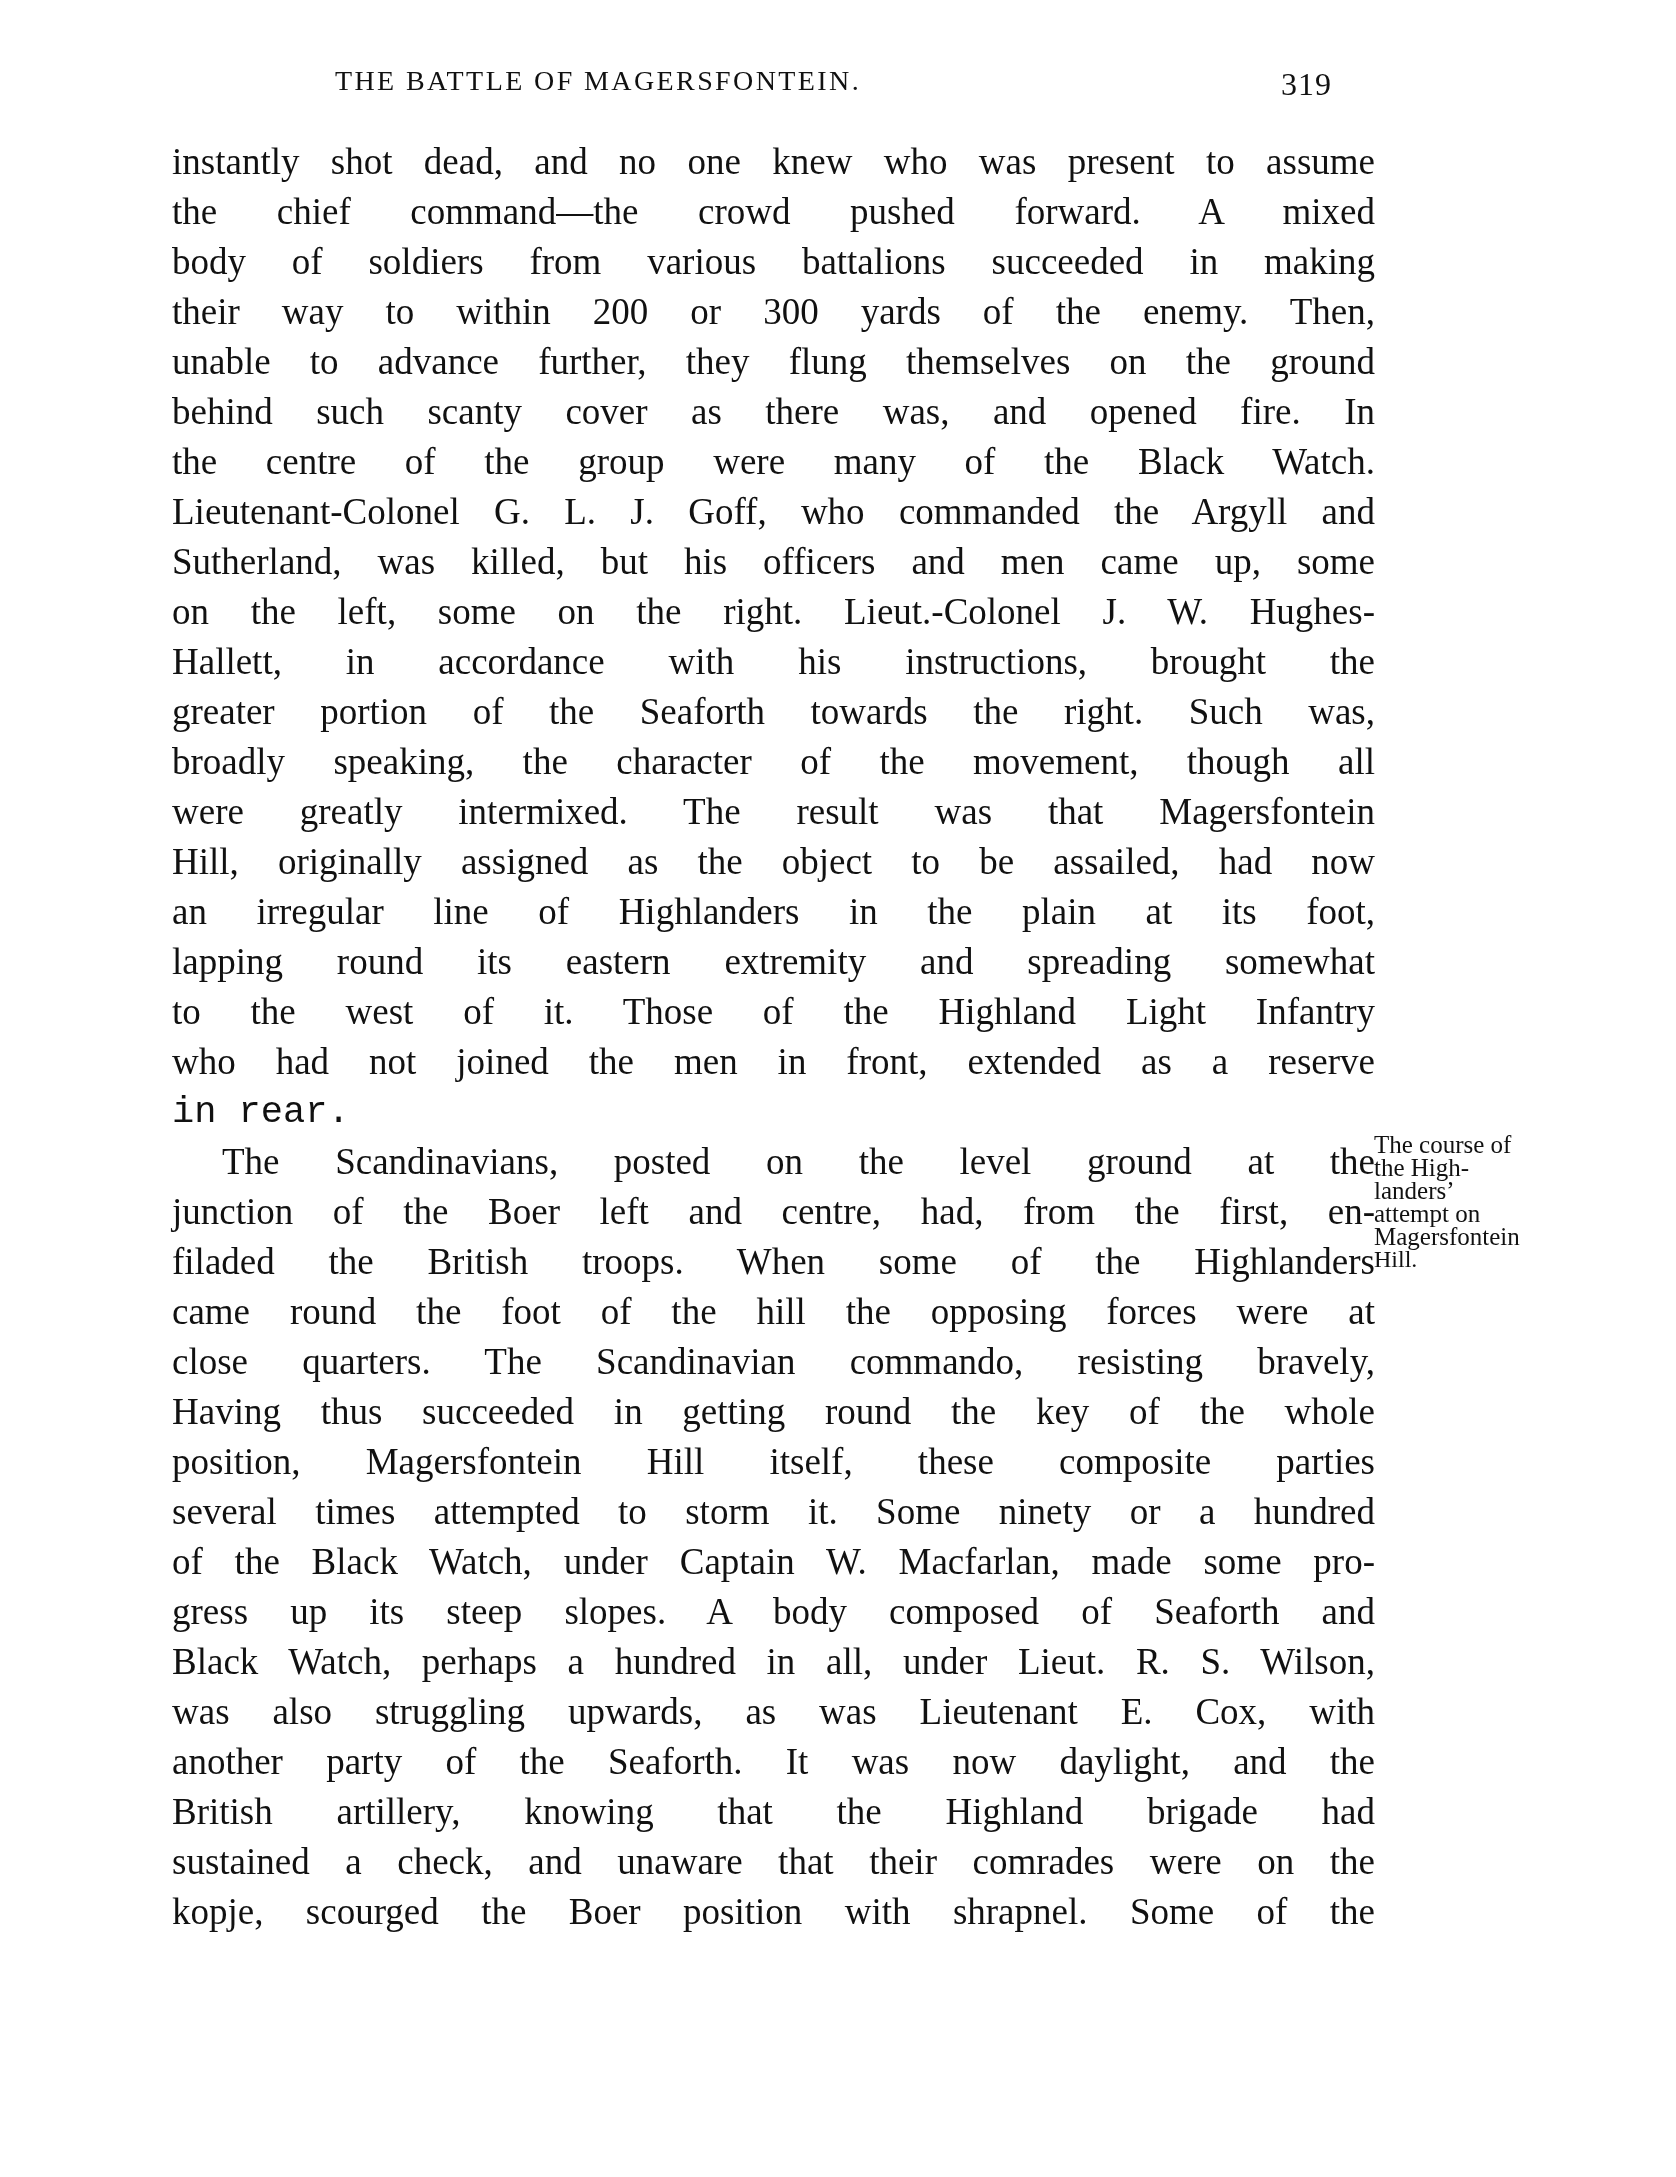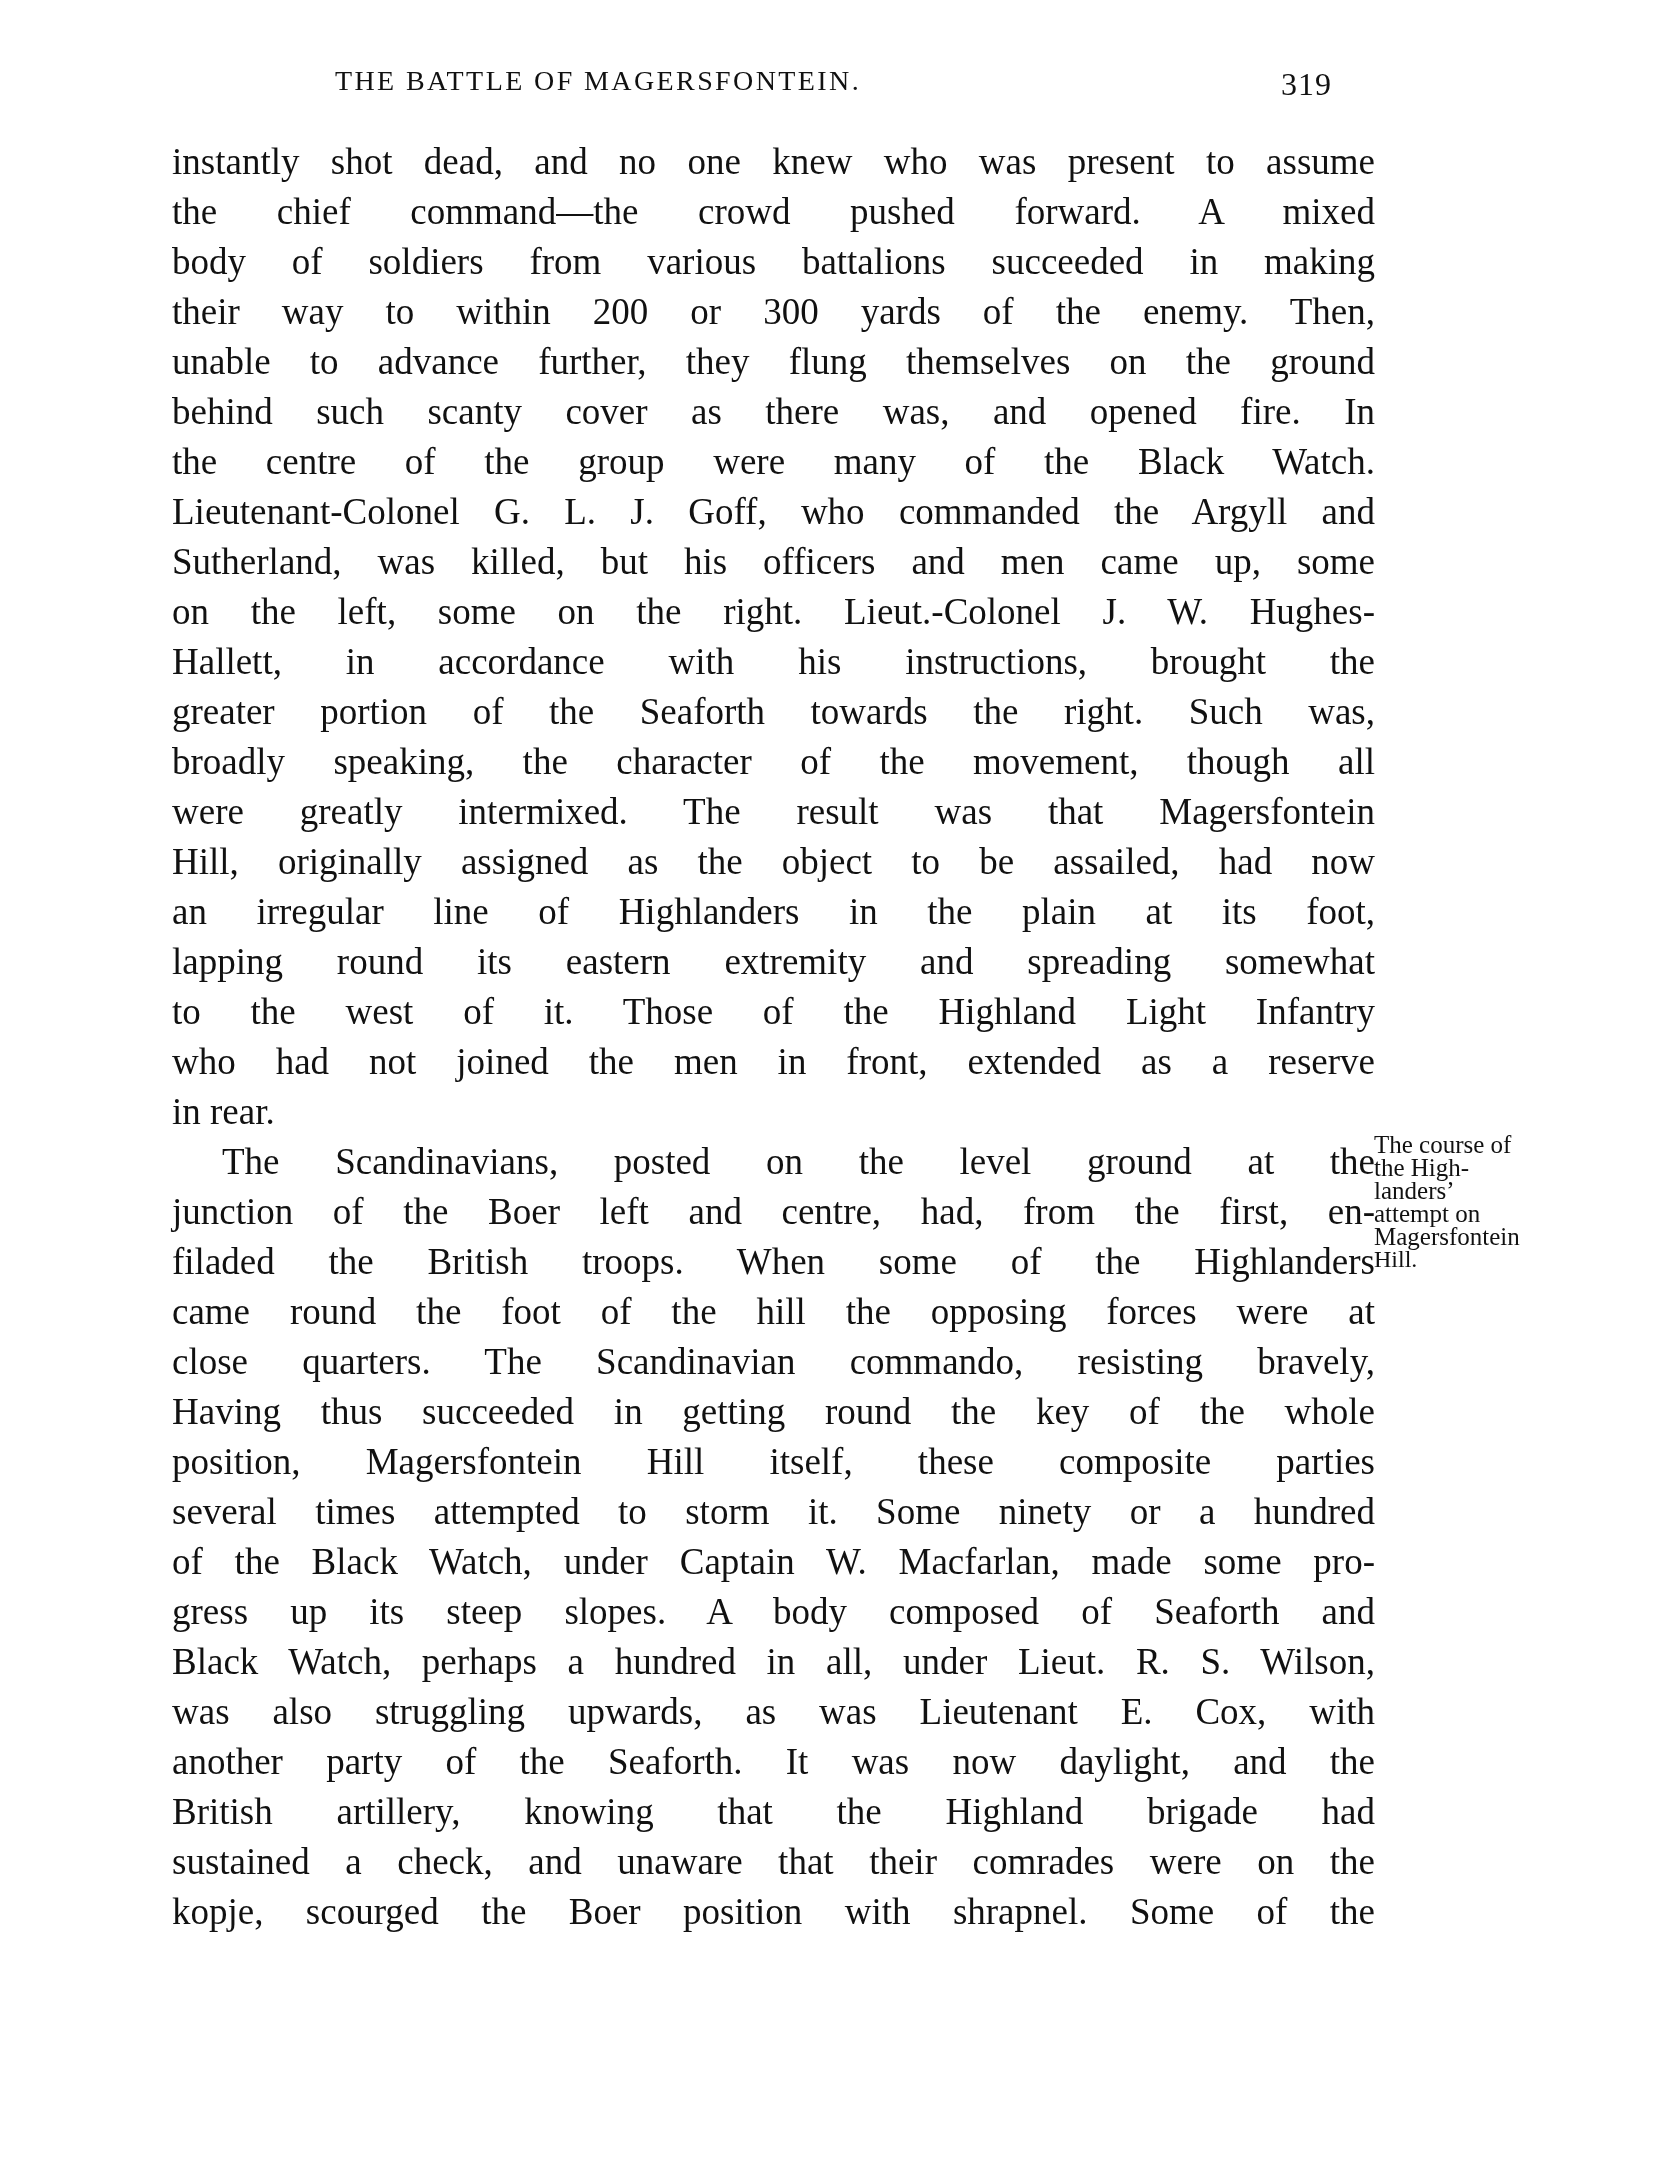--- a/index.html
+++ b/index.html
@@ -50,20 +50,21 @@
       height: 50px;
       font-size: 37px;
       line-height: 50px;
       white-space: nowrap;
       text-align: justify;
       text-align-last: justify;
     }
     .line.last {
       text-align: left;
       text-align-last: left;
+      font-family: Liberation Mono, monospace;
     }
     .line.indent {
       padding-left: 50px;
     }
     .sidenote {
       position: absolute;
       left: 1374px;
       top: 1133px;
       width: 281px;
       font-size: 25px;

